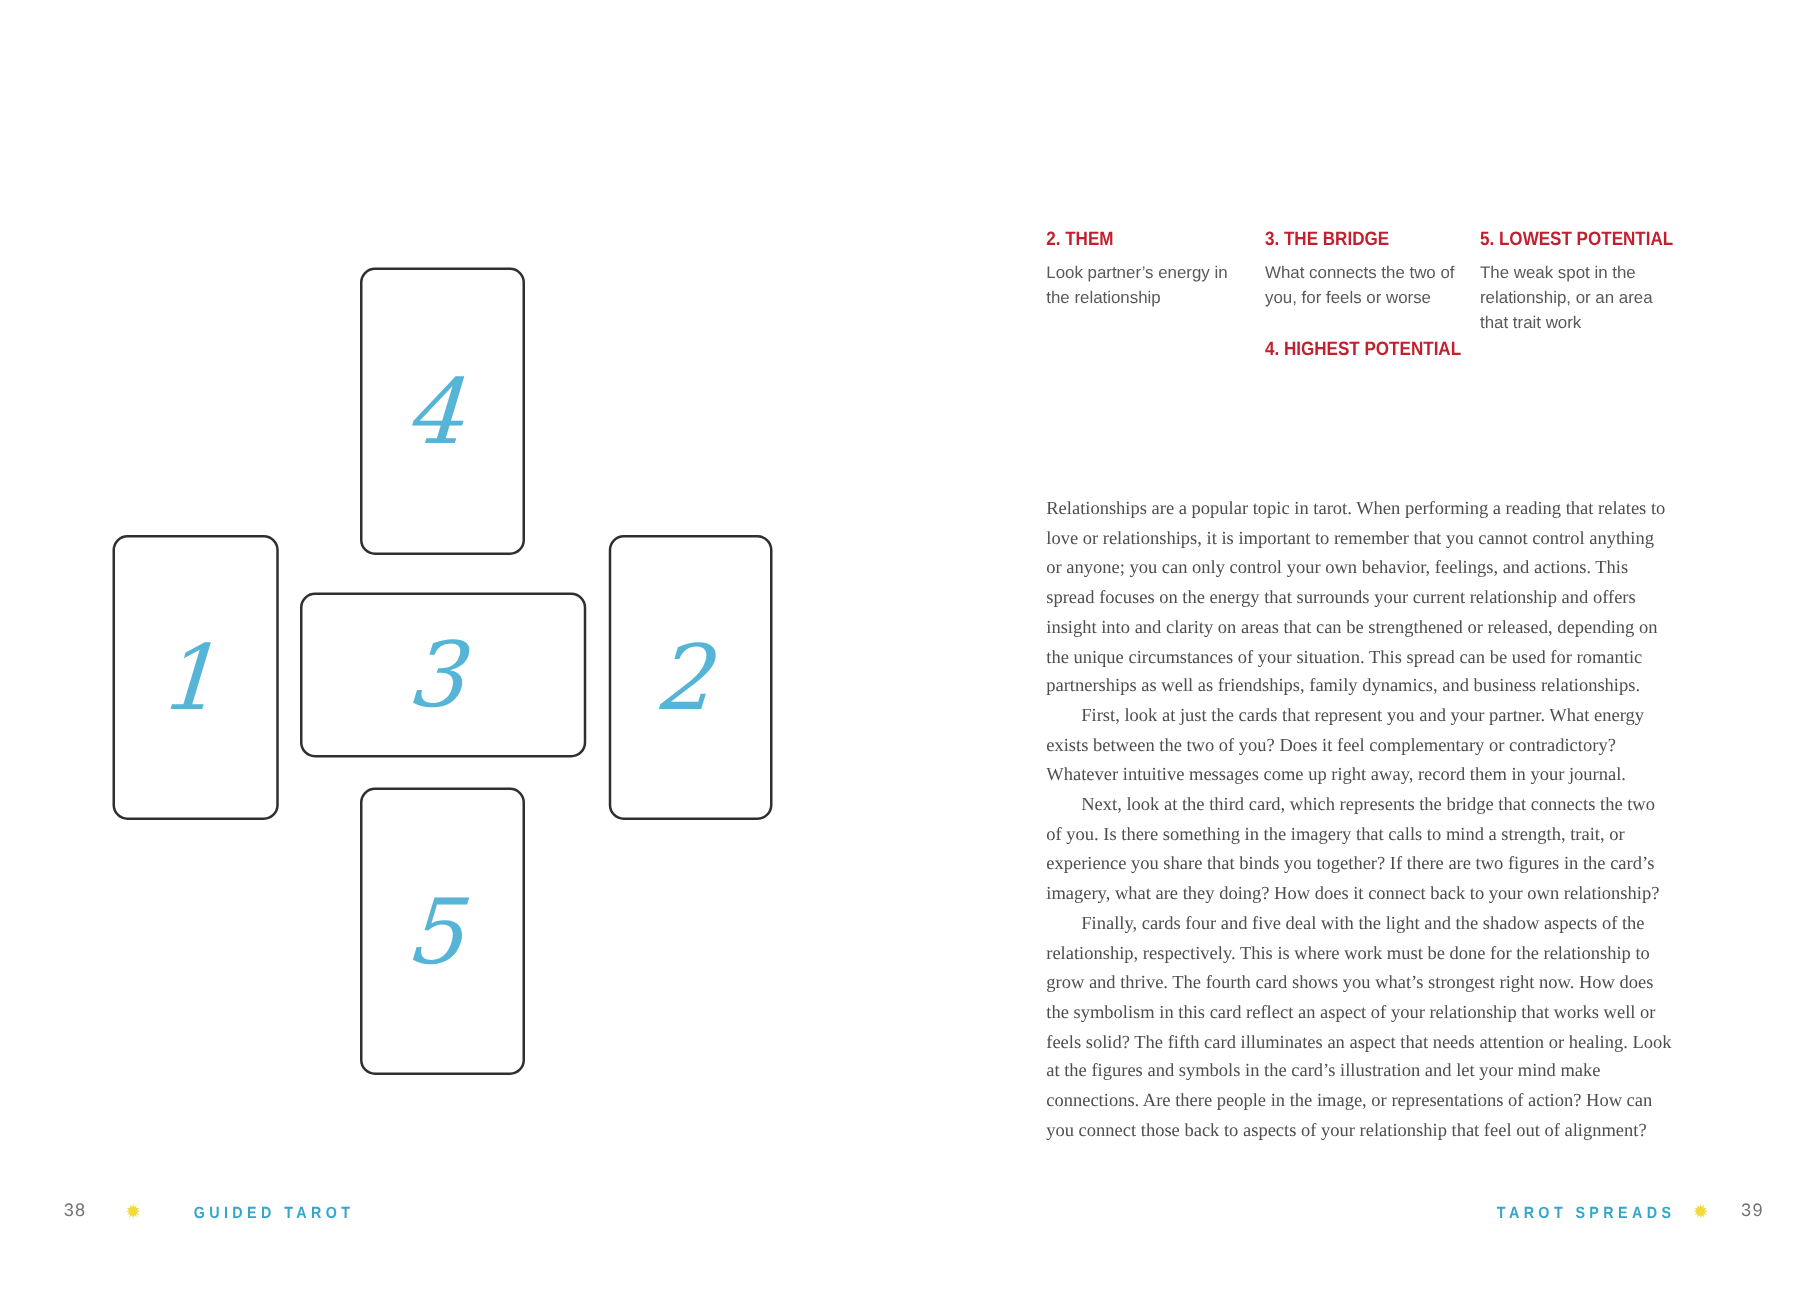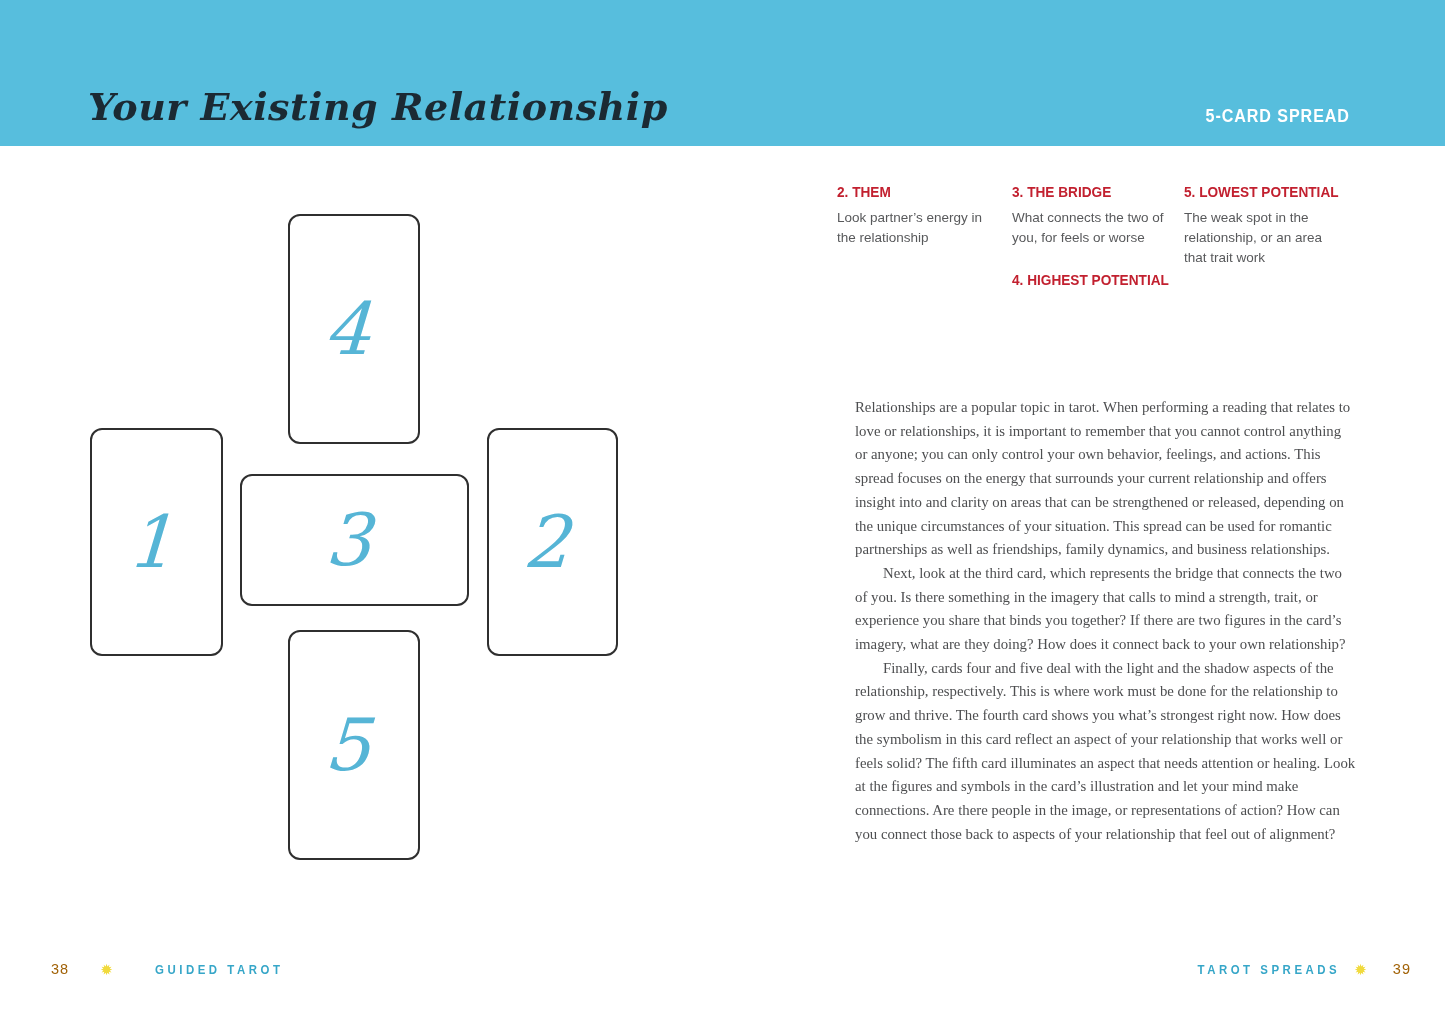--- a/index.html
+++ b/index.html
@@ -91,21 +91,21 @@
   }
   .legend-item .desc {
     font-size: 13.5px;
     line-height: 20px;
     color: #58595b;
   }
 
   
   .article {
     position: absolute;
-    left: 855px; top: 396px;
+    left: 837px; top: 396px;
     width: 501px;
     font-family: "Liberation Serif", "DejaVu Serif", serif;
     font-size: 14.8px;
     line-height: 23.7px;
     color: #4d4e50;
     text-align: left;
   }
   .article p { margin: 0; }
   .article p + p { text-indent: 28px; }
 
@@ -114,21 +114,21 @@
     position: absolute;
     top: 959px;
     display: flex;
     align-items: center;
     height: 20px;
   }
   .footer-left  { left: 51px; }
   .footer-right { right: 34px; }
   .page-num {
     font-size: 14.5px;
-    color: #a16207;
+    color: #737373;
     letter-spacing: 1px;
   }
   .star {
     font-size: 15px;
     color: #f1da3c;
     line-height: 1;
   }
   .footer-label {
     display: inline-block;
     font-weight: bold;
@@ -142,24 +142,20 @@
   .footer-left  .footer-label { margin-left: 42px; transform-origin: left center; }
   .footer-right .star { margin-left: 14px; }
   .footer-right .page-num { margin-left: 26px; text-align: center; }
   .footer-right .footer-label { transform-origin: right center; }
 </style>
 </head>
 <body>
 
 <div class="spread-page">
 
-  <header class="band">
-    <h1 class="title">Your Existing Relationship</h1>
-    <div class="spread-type">5-CARD SPREAD</div>
-  </header>
 
   <section>
     <div class="card card-1">
       <span class="num">1</span>
     </div>
     <div class="card card-2">
       <span class="num">2</span>
     </div>
     <div class="card card-3">
       <span class="num">3</span>
@@ -191,20 +187,21 @@
     <div class="legend-col">
       <div class="legend-item">
         <span class="heading">5. LOWEST POTENTIAL</span>
         <div class="desc">The weak spot in the rela­tionship, or an area that trait work</div>
       </div>
     </div>
   </section>
 
   <article class="article">
     <p>Relationships are a popular topic in tarot. When performing a reading that relates to love or relationships, it is important to remember that you cannot control anything or anyone; you can only control your own behavior, feelings, and actions. This spread focuses on the energy that surrounds your current relationship and offers insight into and clarity on areas that can be strengthened or released, depending on the unique circumstances of your situation. This spread can be used for romantic partnerships as well as friendships, family dynamics, and business relationships.</p>
+    <p>First, look at just the cards that represent you and your partner. What energy exists between the two of you? Does it feel complementary or contradictory? Whatever intuitive messages come up right away, record them in your journal.</p>
     <p>Next, look at the third card, which represents the bridge that connects the two of you. Is there something in the imagery that calls to mind a strength, trait, or experience you share that binds you together? If there are two figures in the card’s imagery, what are they doing? How does it connect back to your own relationship?</p>
     <p>Finally, cards four and five deal with the light and the shadow aspects of the relationship, respectively. This is where work must be done for the relationship to grow and thrive. The fourth card shows you what’s strongest right now. How does the symbolism in this card reflect an aspect of your relationship that works well or feels solid? The fifth card illuminates an aspect that needs attention or healing. Look at the figures and symbols in the card’s illustration and let your mind make connections. Are there people in the image, or representations of action? How can you connect those back to aspects of your relationship that feel out of alignment?</p>
   </article>
 
   <footer class="footer footer-left">
     <span class="page-num">38</span>
     <span class="star">✹</span>
     <span class="footer-label">GUIDED TAROT</span>
   </footer>
 

